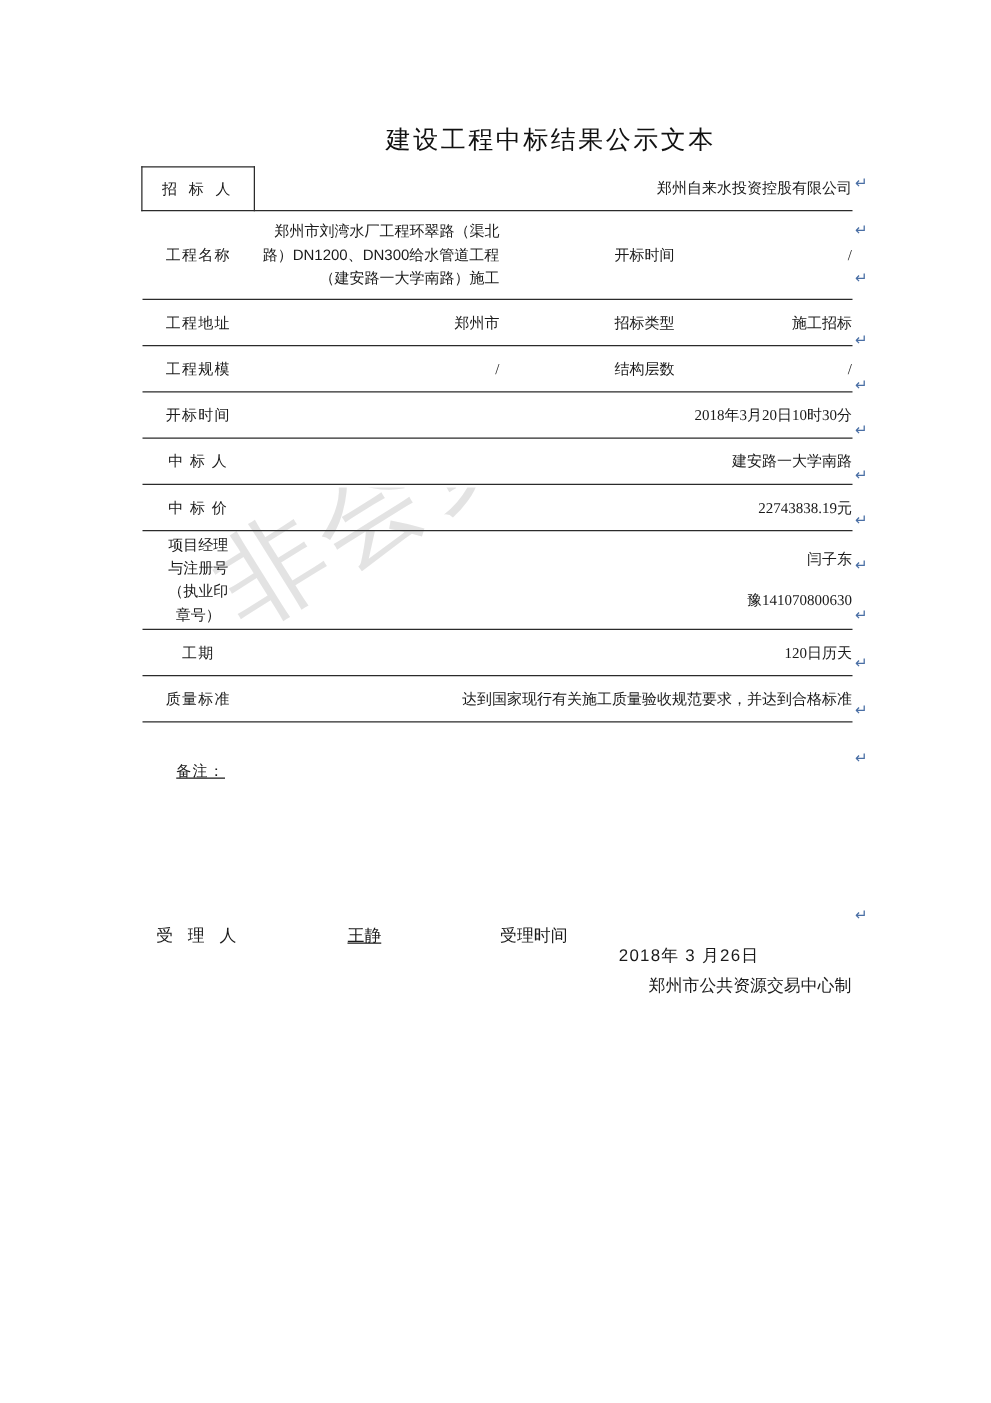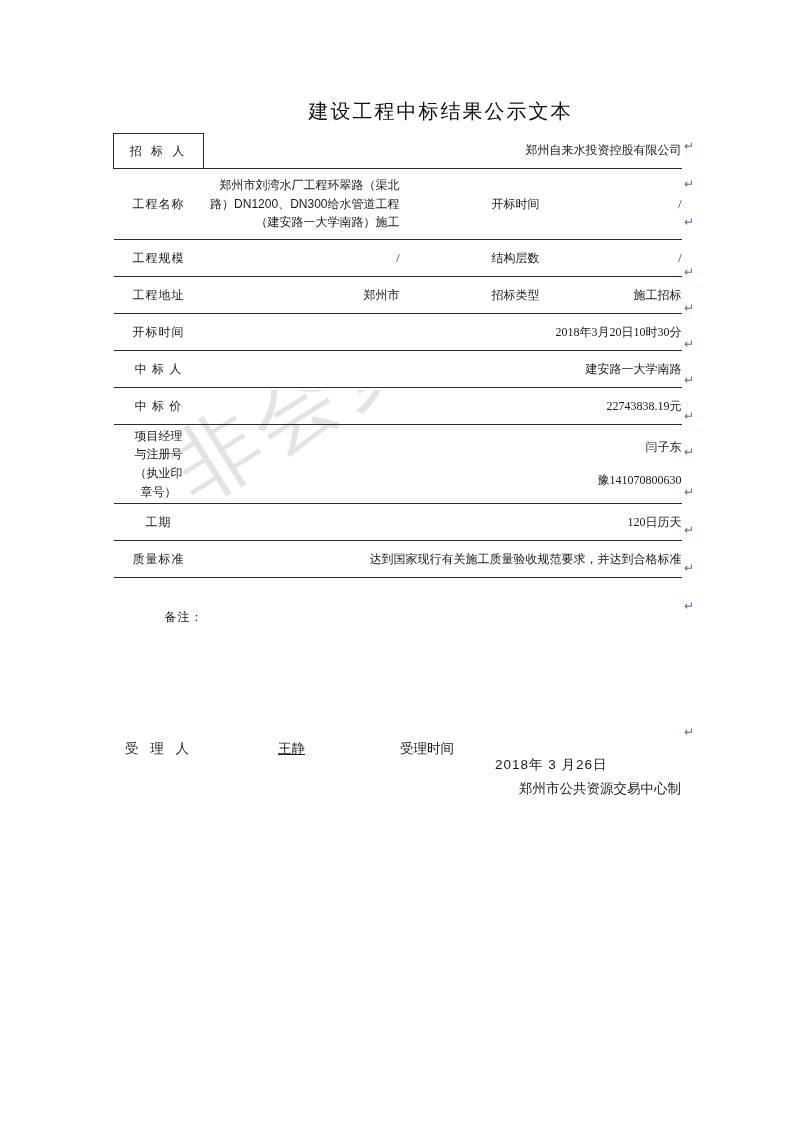--- a/index.html
+++ b/index.html
@@ -73,25 +73,26 @@
     padding-left: 4px !important;
     line-height: 1.5;
     font-size: 13px;
   }
   .pm-label {
     text-align: center;
     line-height: 1.45;
     font-size: 13px;
   }
   .note-label {
-    text-align: right;
+    text-align: center;
     padding-left: 4px !important;
     vertical-align: top;
     padding-top: 8px !important;
     letter-spacing: 1px;
+    text-decoration: underline;
   }
   .footer-row {
     position: absolute;
     left: 113px;
     top: 740px;
     width: 568px;
     font-size: 13.5px;
   }
   .footer-row .f-lbl {
     position: absolute;
@@ -181,30 +182,30 @@
         <td class="lbl boxed">招 标 人</td>
         <td class="val-center" colspan="3">郑州自来水投资控股有限公司</td>
       </tr>
       <tr class="r2">
         <td class="lbl">工程名称</td>
         <td class="multiline">郑州市刘湾水厂工程环翠路（渠北路）DN1200、DN300给水管道工程（建安路一大学南路）施工</td>
         <td class="val-center">开标时间</td>
         <td class="val-center">/</td>
       </tr>
       <tr class="r-std">
+        <td class="lbl">工程地址</td>
+        <td class="val-center">郑州市</td>
+        <td class="val-center">招标类型</td>
+        <td class="val-center">施工招标</td>
+      </tr>
+      <tr class="r-std">
         <td class="lbl">工程规模</td>
         <td class="val-center">/</td>
         <td class="val-center">结构层数</td>
         <td class="val-center">/</td>
-      </tr>
-      <tr class="r-std">
-        <td class="lbl">工程地址</td>
-        <td class="val-center">郑州市</td>
-        <td class="val-center">招标类型</td>
-        <td class="val-center">施工招标</td>
       </tr>
       <tr class="r-std">
         <td class="lbl">开标时间</td>
         <td class="val-center" colspan="3">2018年3月20日10时30分</td>
       </tr>
       <tr class="r-std">
         <td class="lbl">中 标 人</td>
         <td class="val-center" colspan="3">建安路一大学南路</td>
       </tr>
       <tr class="r-std">

